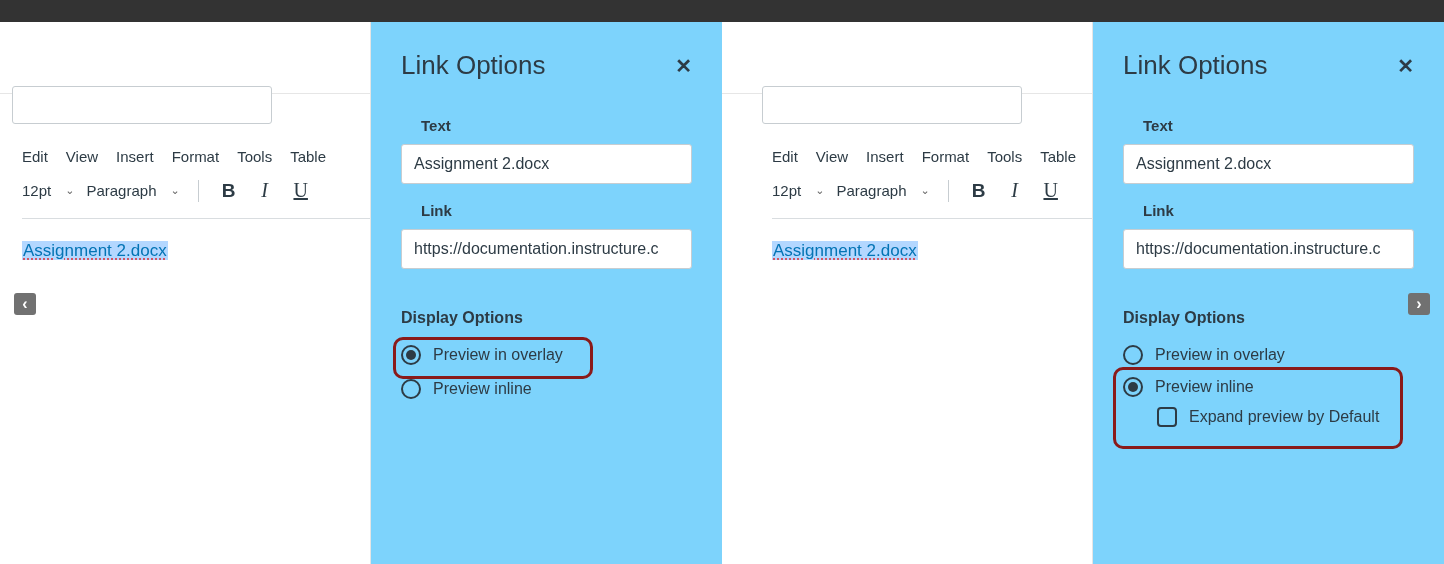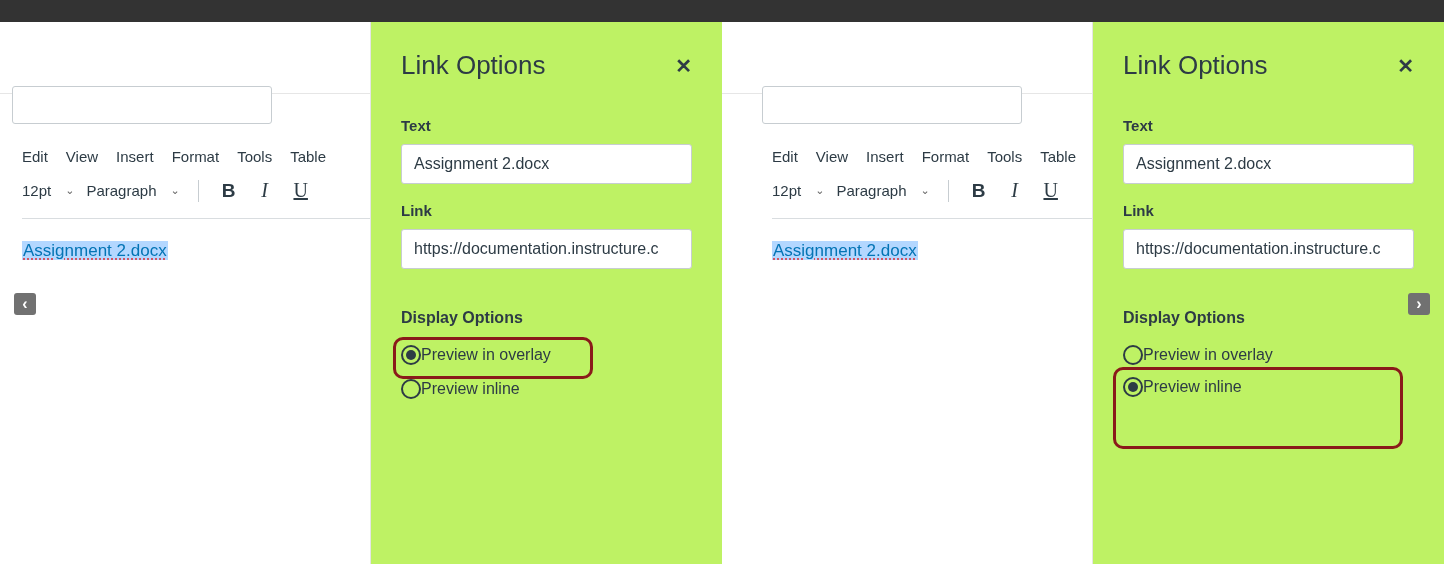--- a/index.html
+++ b/index.html
@@ -98,53 +98,53 @@
     cursor:pointer;
   }
   .file-link.dotted { text-decoration: underline dotted #d93f4b; text-underline-offset: 3px; }
 
   .options-panel {
     width: 352px;
     border-left: 1px solid #e5e5e5;
     padding: 28px 30px 10px 30px;
     flex-shrink:0;
     position:relative;
-    background:#bef264;
+    background:#7dd3fc;
   }
   .panel-head {
     display:flex;
     justify-content: space-between;
     align-items:center;
     margin-bottom: 36px;
   }
   .panel-title {
     font-size: 26px;
     color:#2d3b45;
     font-weight: 400;
   }
   .close-x {
     font-size: 20px; font-weight: bold;
     cursor:pointer;
     color:#2d3b45;
   }
-  .lbl { font-weight: 700; font-size: 15px; margin-bottom: 10px; margin-top: 18px; }
+  .lbl { font-weight: 700; font-size: 15px; margin-bottom: 10px; margin-top: 18px; margin-left: 20px; }
   .lbl:first-of-type { margin-top:0; }
   .txt-input {
     width: 100%;
     height: 40px;
     border:1px solid #c7cdd1;
     border-radius:3px;
     padding: 0 12px;
     font-size: 16px;
     color:#2d3b45;
   }
   .section-title { font-weight:700; font-size:16px; margin-top: 40px; margin-bottom:14px; }
 
   .radio-row {
-    display:flex; align-items:center; gap:0;
+    display:flex; align-items:center; gap:12px;
     padding: 4px 0;
     cursor:pointer;
   }
   .radio {
     width:20px; height:20px; border:2px solid #2d3b45; border-radius:50%;
     display:inline-flex; align-items:center; justify-content:center;
     flex-shrink:0;
   }
   .radio.sel::after {
     content:""; width:10px; height:10px; background:#2d3b45; border-radius:50%;
@@ -311,16 +311,20 @@
       <span class="radio"></span>
       <span class="radio-label">Preview in overlay</span>
     </div>
 
     <div style="position:relative; margin-top:4px;">
       <div class="highlight-box" style="left:-10px; top:-6px; width:290px; height:82px;"></div>
       <div class="radio-row">
         <span class="radio sel"></span>
         <span class="radio-label">Preview inline</span>
       </div>
+      <div class="checkbox-row">
+        <span class="checkbox"></span>
+        <span class="radio-label">Expand preview by Default</span>
+      </div>
     </div>
   </div>
 
 </div>
 
 </body></html>

